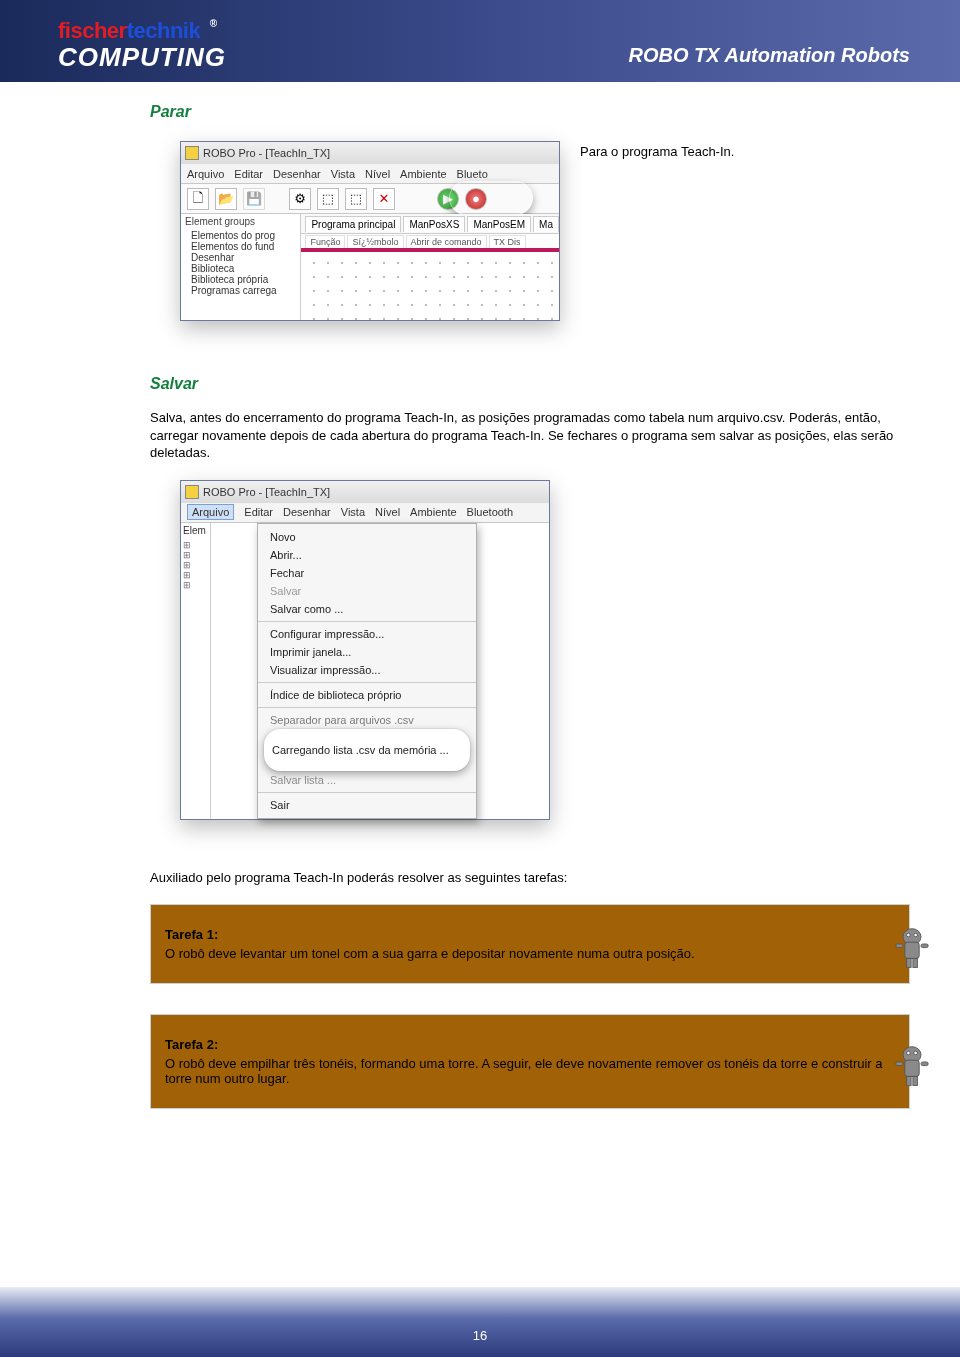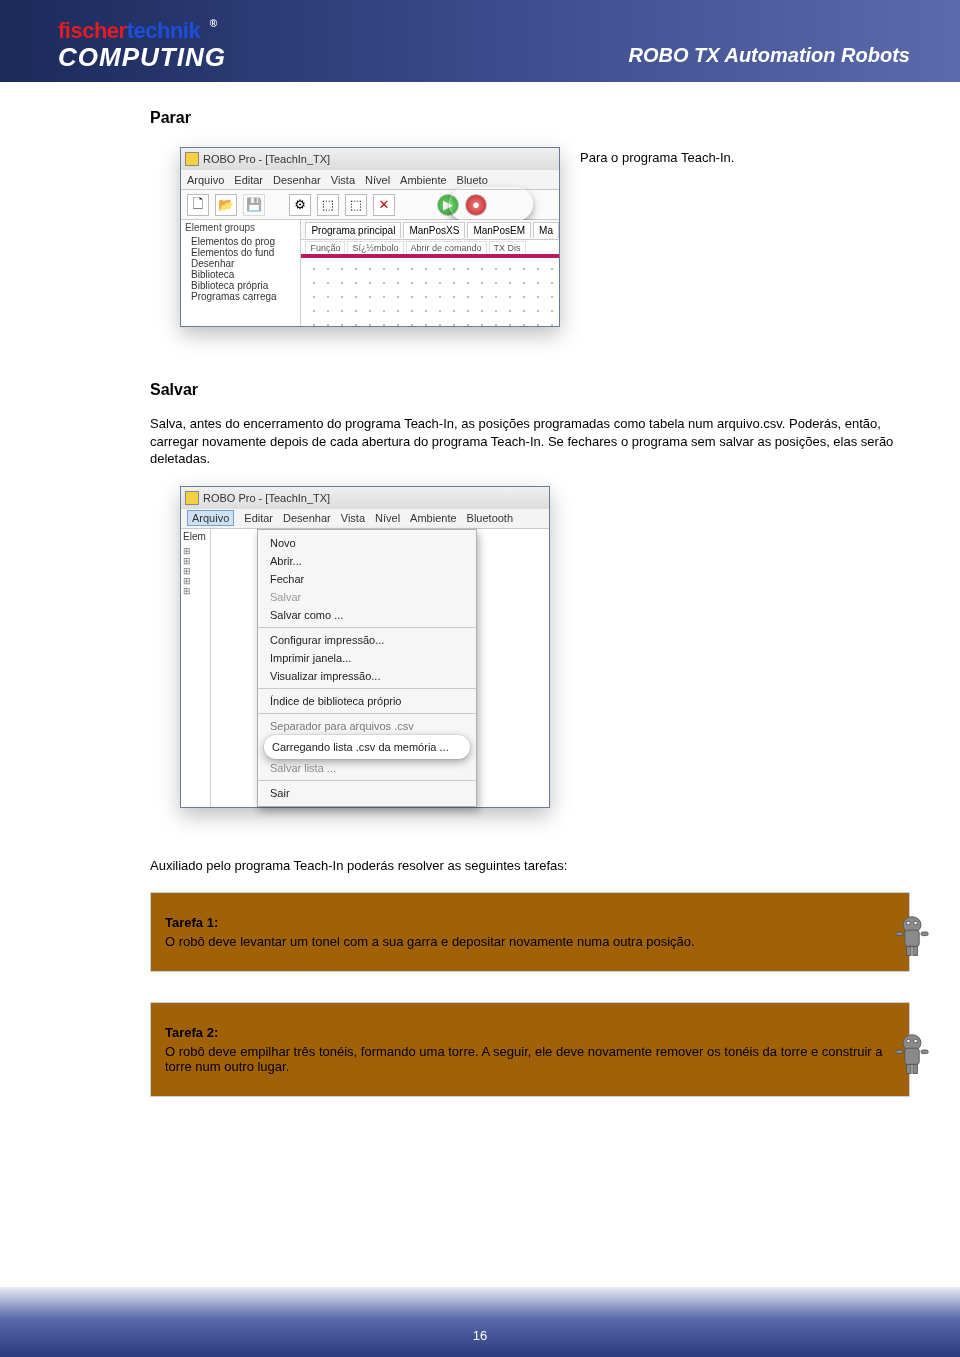--- a/index.html
+++ b/index.html
@@ -47,21 +47,21 @@
     font-weight: 900;
     font-size: 20px;
     z-index: 2;
   }
   .content {
     position: absolute;
     top: 100px;
     left: 150px;
     right: 50px;
   }
-  h3.red { color: #000000; font-weight: 700; font-size: 16px; margin: 9px 0 10px; }
+  h3.red { color: #15803d; font-weight: 700; font-size: 16px; margin: 3px 0 10px; font-style: italic; }
   p.body { font-size: 13px; color: #000; line-height: 1.35; }
   .sc-block { margin: 10px 0 24px 30px; }
   .sc-window {
     border: 1px solid #6a7a9a;
     background: #fff;
     width: 380px;
     box-shadow: 0 8px 20px rgba(0,0,0,0.25);
   }
   .sc-titlebar {
     height: 22px;
@@ -157,21 +157,21 @@
     font-size: 11px; color: #222;
     padding: 4px 0 4px 0;
   }
   .menu-item { padding: 3px 12px; }
   .menu-item.disabled { color: #999; }
   .menu-sep { height: 1px; background: #cacaca; margin: 3px 0; }
   .menu-highlight-wrap { position: relative; padding: 0 6px; }
   .menu-highlight {
     position: relative;
     border-radius: 16px;
-    padding: 6px 8px;
+    padding: 15px 8px;
     background: #fff;
     box-shadow: 0 3px 8px rgba(0,0,0,0.35), 0 0 0 1px rgba(0,0,0,0.05);
     margin: 2px 0;
   }
   .elem-col {
     width: 30px;
     font-size: 10px;
     color: #333;
     border-right: 1px solid #ccc;
     padding: 2px;

